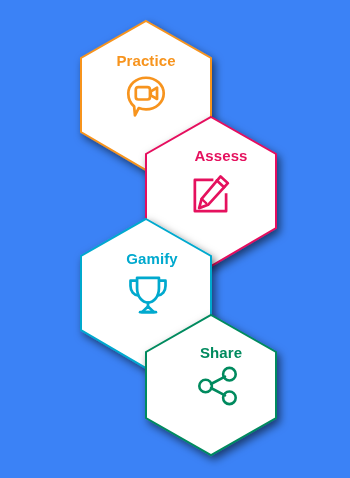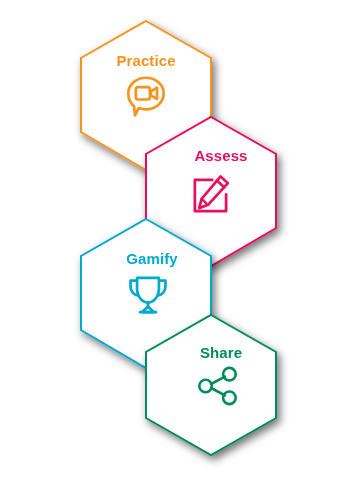--- a/index.html
+++ b/index.html
@@ -14,21 +14,21 @@
     position: relative;
     overflow: hidden;
     font-family: "Liberation Sans", sans-serif;
     -webkit-font-smoothing: antialiased;
   }
   #stage {
     position: absolute;
     inset: 0;
     width: 350px;
     height: 478px;
-    background: #ffffff;
+    background: #3b82f6;
   }
   #hexcanvas {
     position: absolute;
     left: 0;
     top: 0;
     width: 350px;
     height: 478px;
     display: block;
   }
   .hex-label {

